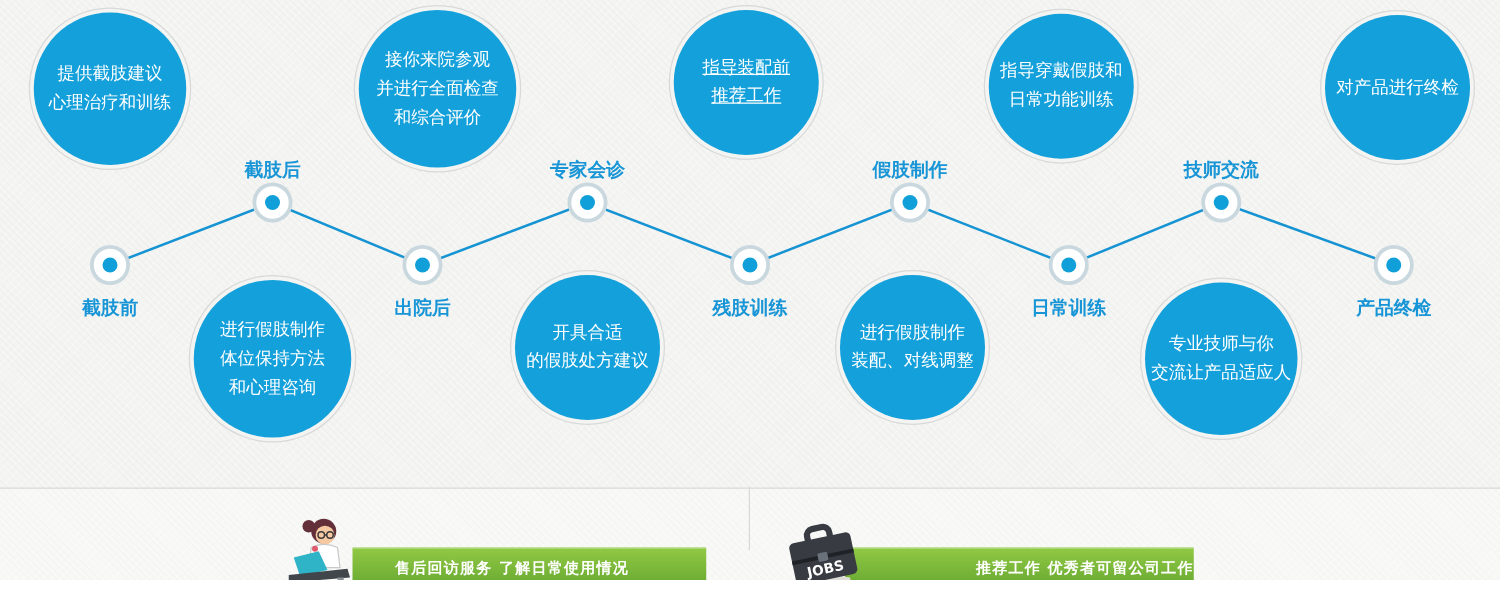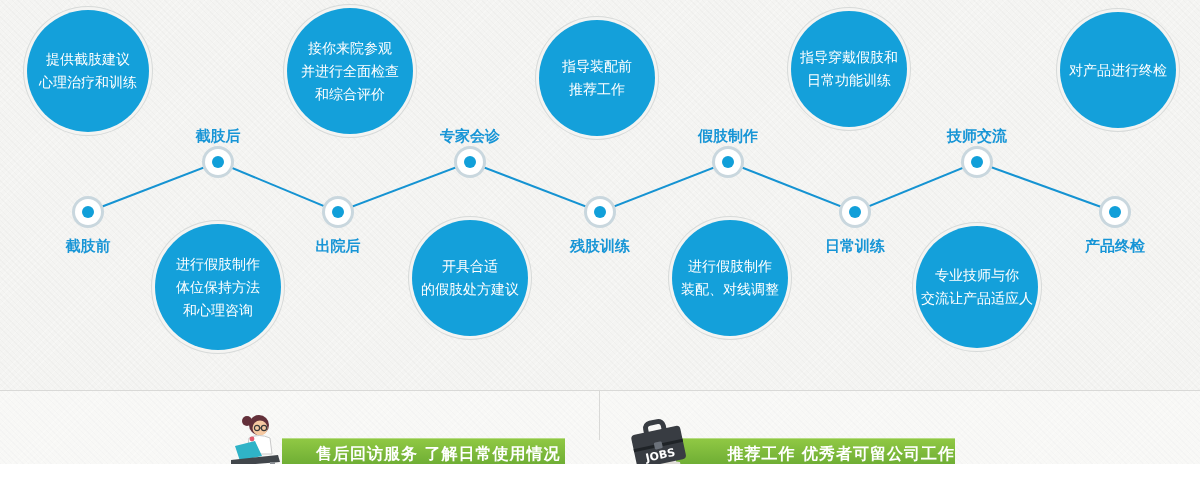--- a/index.html
+++ b/index.html
@@ -14,21 +14,21 @@
   
   .bubble{
     position:absolute;border-radius:50%;
     background:#14a0da;color:#fff;
     display:flex;align-items:center;justify-content:center;text-align:center;
     box-shadow:0 0 0 3px #f4f4f2, 0 0 0 4px #d7dad9;
   }
   .bubble .ln{display:block;font-size:14px;line-height:23px;white-space:nowrap;}
   .tb1{left:27px;  top:10px;  width:122px;height:122px;}
   .tb2{left:287px; top:8px;   width:126px;height:126px;}
-  .tb3{left:539px; top:20px;  width:116px;height:116px;}
+  .tb3{left:539px; top:8px;  width:116px;height:116px;text-decoration:underline;}
   .tb4{left:791px; top:11px;  width:116px;height:116px;}
   .tb5{left:1060px;top:12px;  width:116px;height:116px;}
   .bb1{left:155px; top:224px; width:126px;height:126px;}
   .bb2{left:412px; top:220px; width:116px;height:116px;}
   .bb3{left:672px; top:220px; width:116px;height:116px;}
   .bb4{left:916px; top:226px; width:122px;height:122px;}
   
   .zigzag{position:absolute;left:0;top:0;pointer-events:none;}
   .node{
     position:absolute;width:26px;height:26px;border-radius:50%;
@@ -52,21 +52,21 @@
   .l9{left:1050px;top:237px;}
   
   .bottom-strip{position:absolute;left:0;top:391px;width:1200px;height:101px;background:rgba(255,255,255,0.35);}
   .hr{position:absolute;left:0;top:390px;width:1200px;height:1px;background:#d9d9d7;}
   .vr{position:absolute;left:599px;top:390px;width:1px;height:50px;background:#d9d9d7;}
   .banner-bar{
     position:absolute;height:34px;box-sizing:border-box;
     background:linear-gradient(#91c944,#67a831);
     border-bottom:2px solid #55922a;
     display:flex;align-items:center;
-    color:#fff;font-weight:bold;font-size:16px;letter-spacing:1px;
+    color:#fff;font-weight:bold;font-size:12px;letter-spacing:1px;
     box-shadow:inset 0 1px 0 rgba(255,255,255,0.35);
     cursor:pointer;white-space:nowrap;
   }
   .bar1{left:282px;top:438px;width:283px;padding-left:34px;}
   .bar2{left:676px;top:438px;width:279px;padding-left:46px;justify-content:flex-end;}
   .banner-icon{position:absolute;z-index:3;}
   .icon1{left:228px;top:412px;}
   .icon2{left:622px;top:418px;}
 </style>
 </head>

